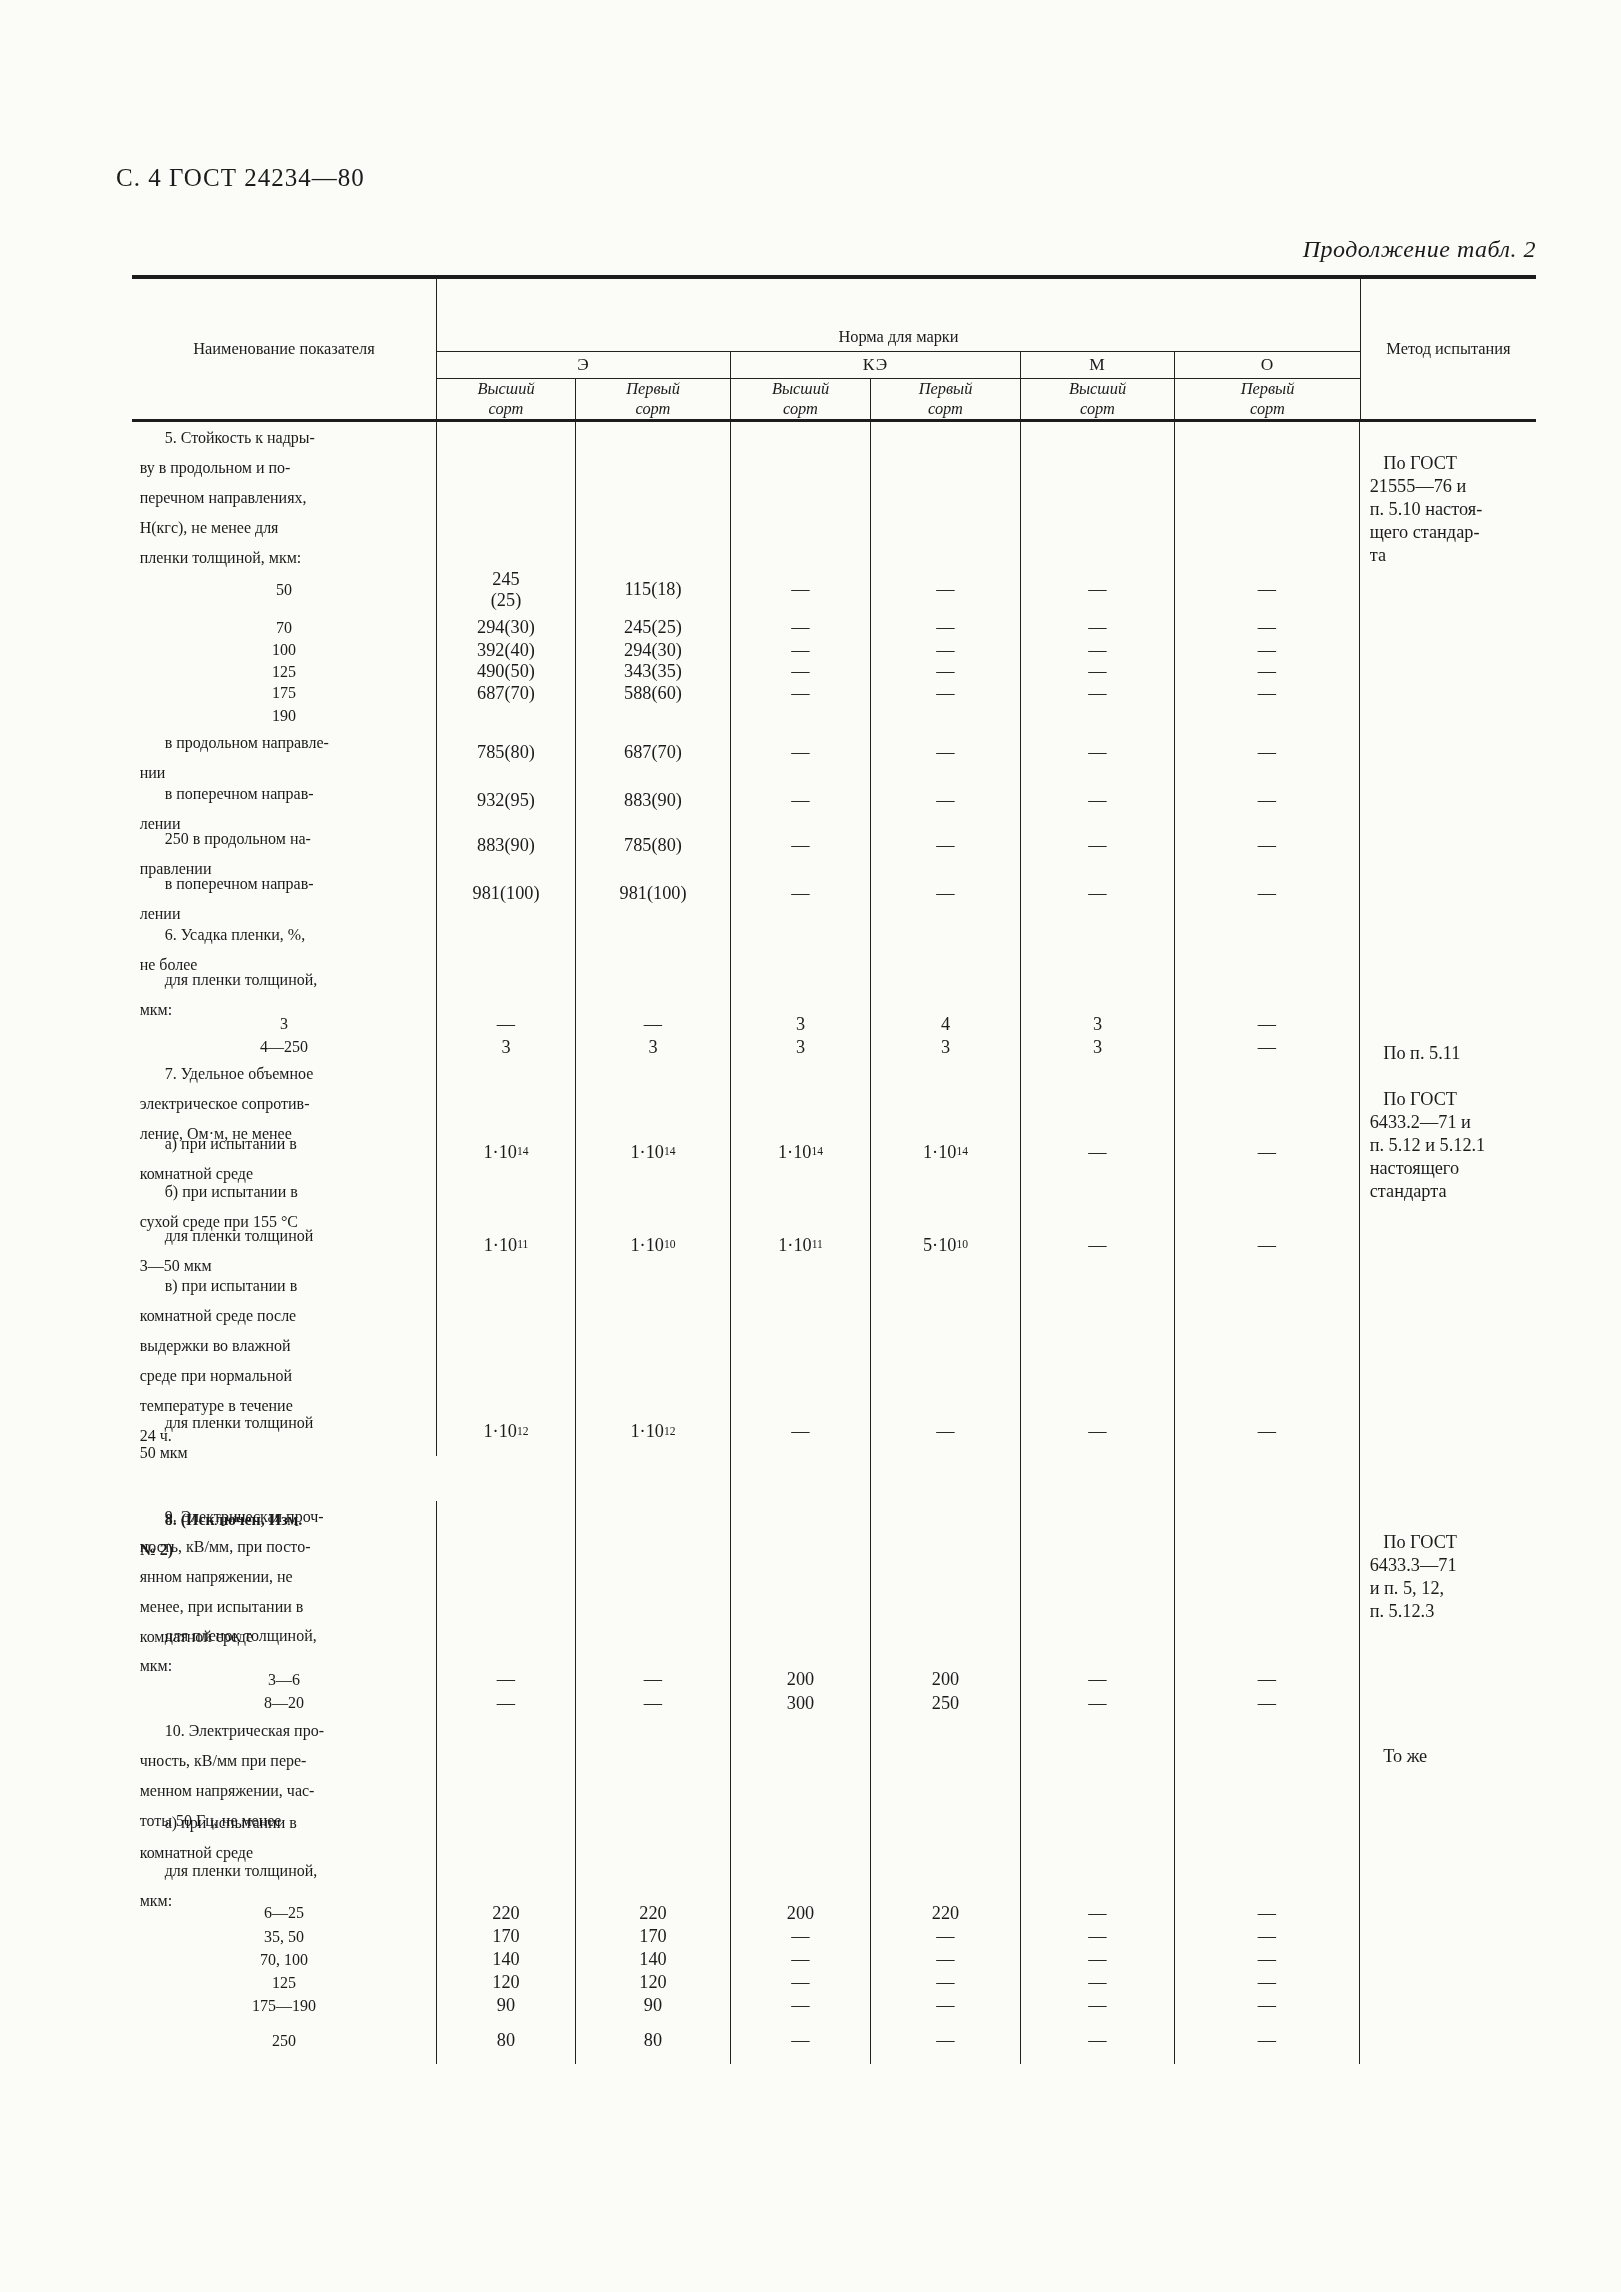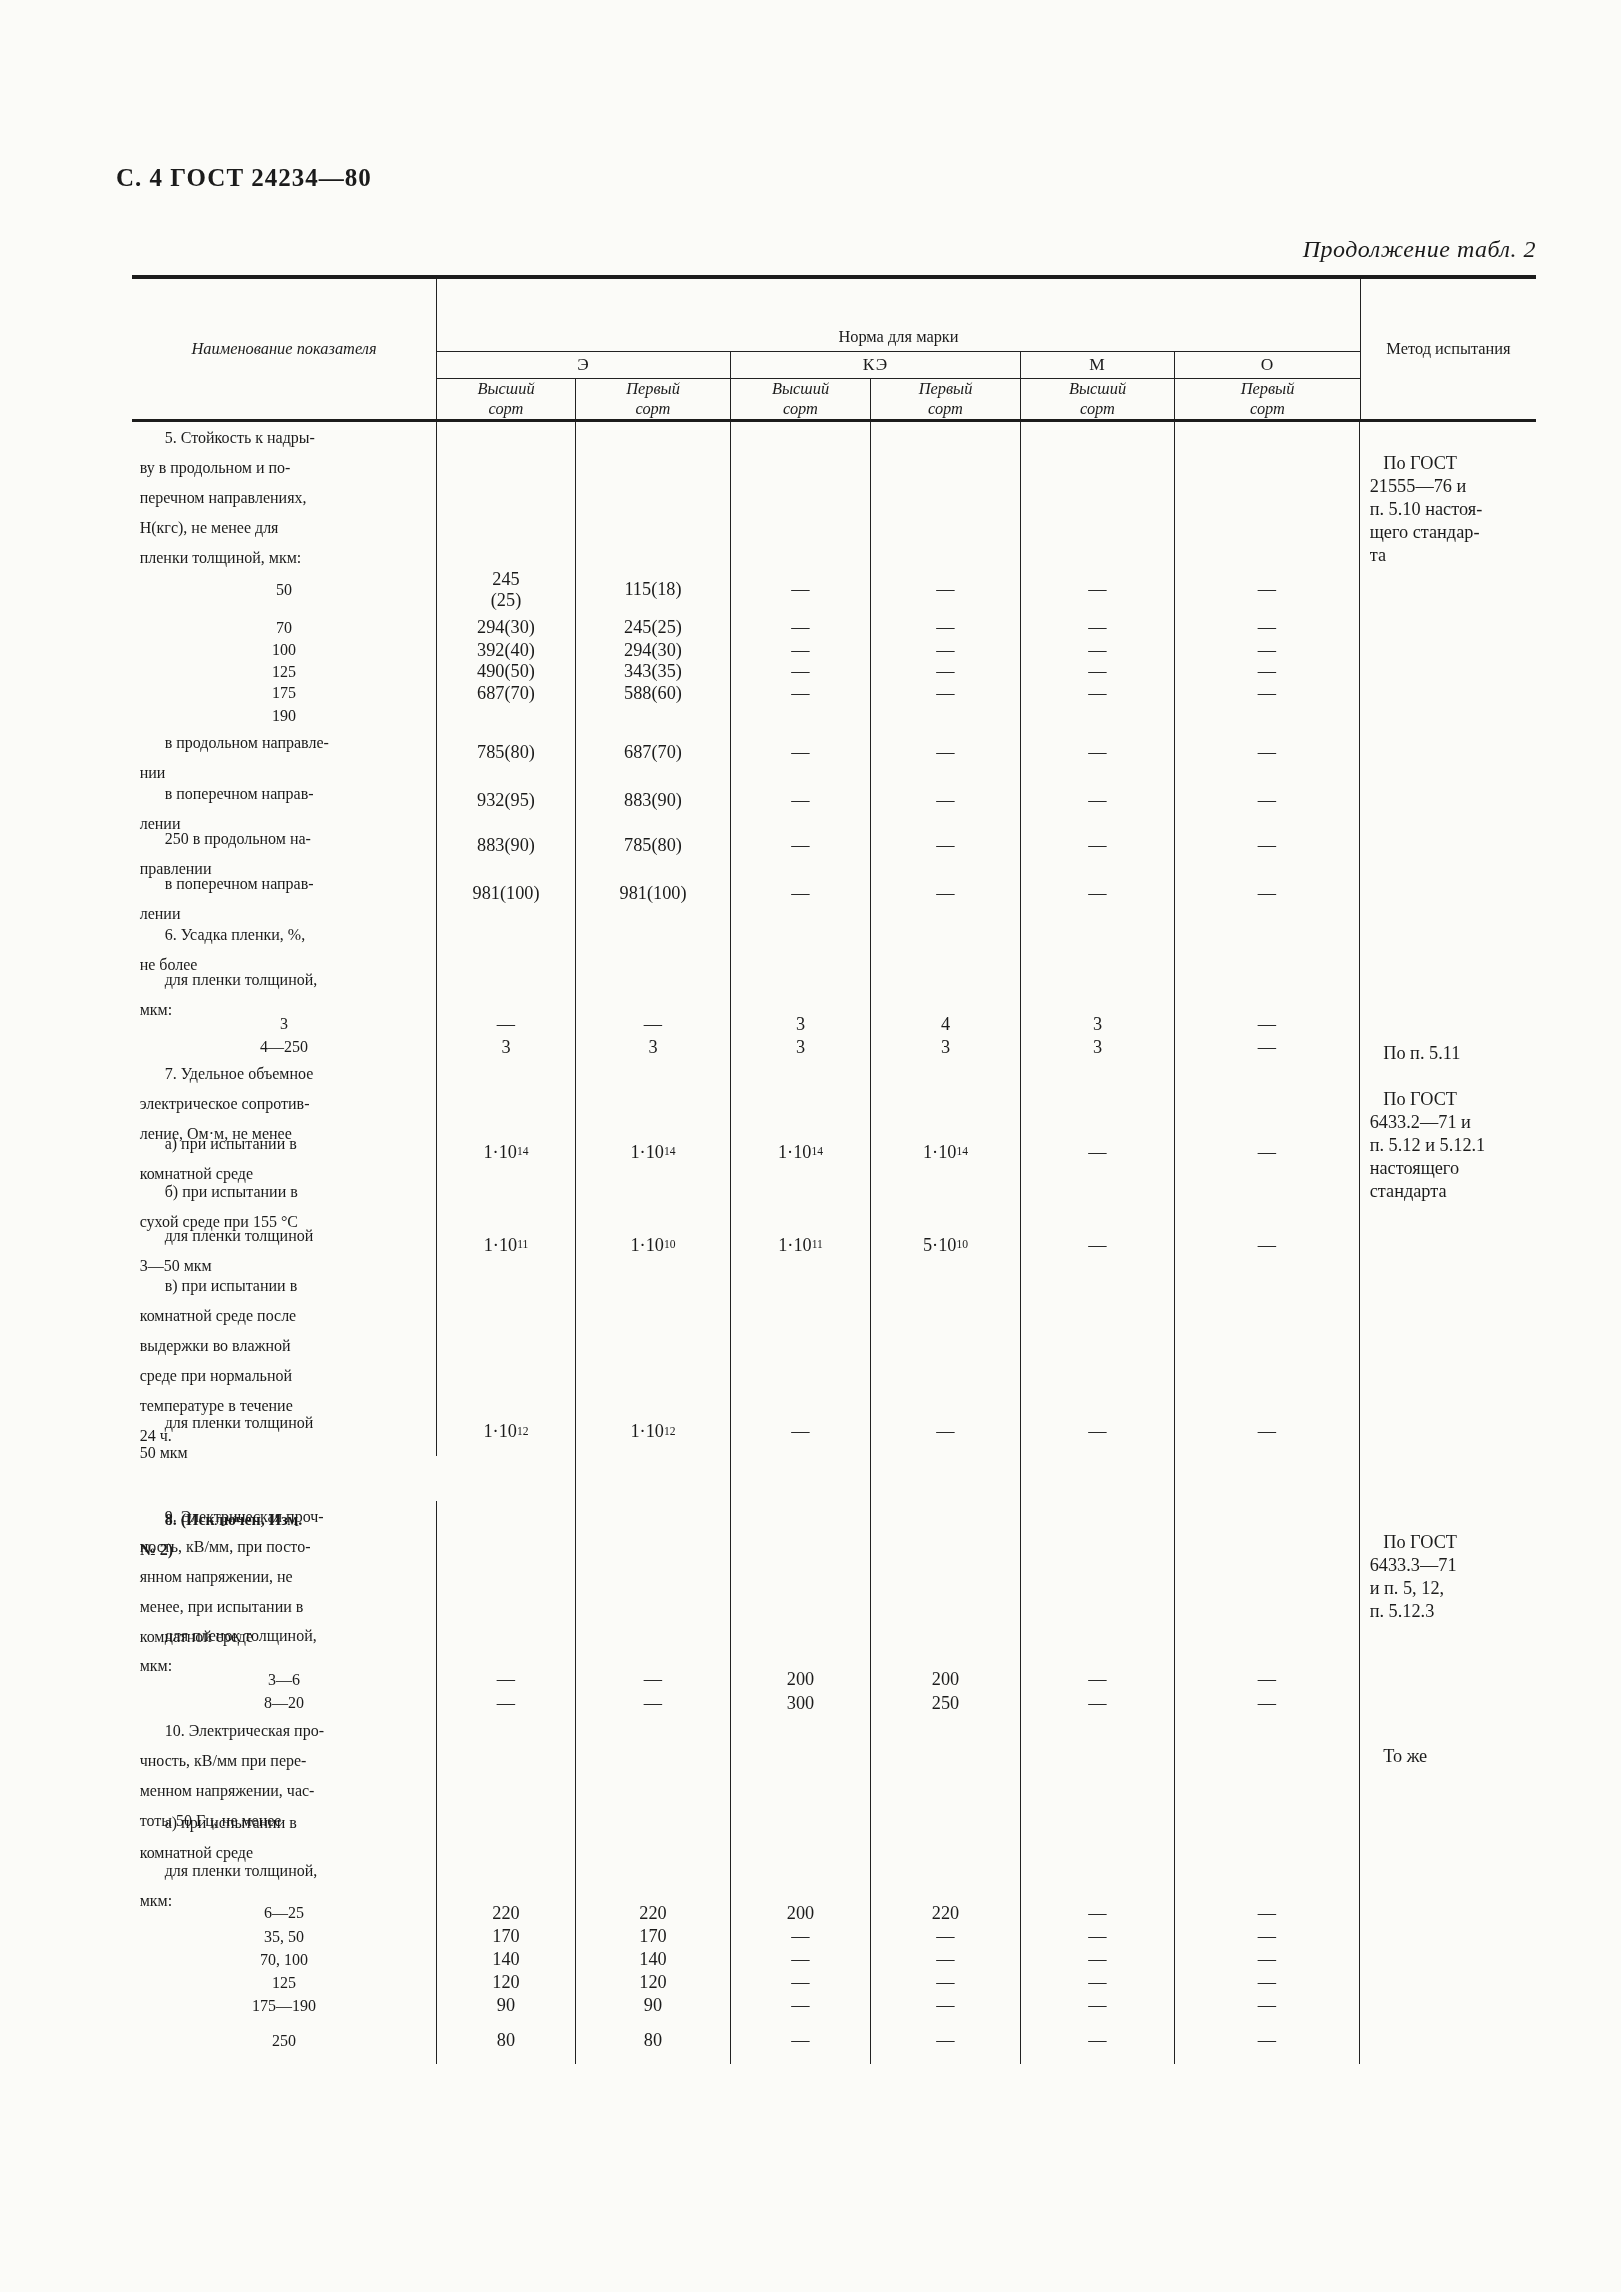--- a/index.html
+++ b/index.html
@@ -4,39 +4,39 @@
 <style>
   html,body{margin:0;padding:0;}
   body{
     width:1621px;height:2292px;position:relative;
     background:#fbfbf8;color:#1b1b1b;
     font-family:"Liberation Serif","DejaVu Serif",serif;
     -webkit-font-smoothing:antialiased;
   }
   .page-header{
     position:absolute;left:116px;top:164px;
-    font-size:25px;font-weight:bold;letter-spacing:1px;
+    font-size:25px;font-weight:normal;letter-spacing:1px;
   }
   .table-caption{
     position:absolute;right:85px;top:236px;
     font-size:24px;font-style:italic;letter-spacing:0.5px;
   }
   .gtable{
     position:absolute;left:132px;top:275px;width:1404px;
   }
   
   .thead{
     box-sizing:border-box;height:147px;display:flex;
     border-top:4.8px solid #1c1c1c;border-bottom:3.9px solid #1c1c1c;
   }
   .thead .hcell{box-sizing:border-box;}
   .th-name{
     width:305px;border-right:1.9px solid #222;
     display:flex;align-items:center;justify-content:center;
-    font-size:16.4px;text-align:center;font-style:italic;
+    font-size:16.4px;text-align:center;
   }
   .th-norm{width:924px;display:flex;flex-direction:column;}
   .norm-title{
     box-sizing:border-box;height:36px;border-bottom:1.9px solid #222;
     display:flex;align-items:center;justify-content:center;font-size:16.4px;margin-top:44px;
   }
   .norm-marks{box-sizing:border-box;height:34px;border-bottom:1.9px solid #222;display:flex;}
   .mark{
     box-sizing:border-box;display:flex;align-items:center;justify-content:center;
     font-size:17.4px;letter-spacing:1px;

